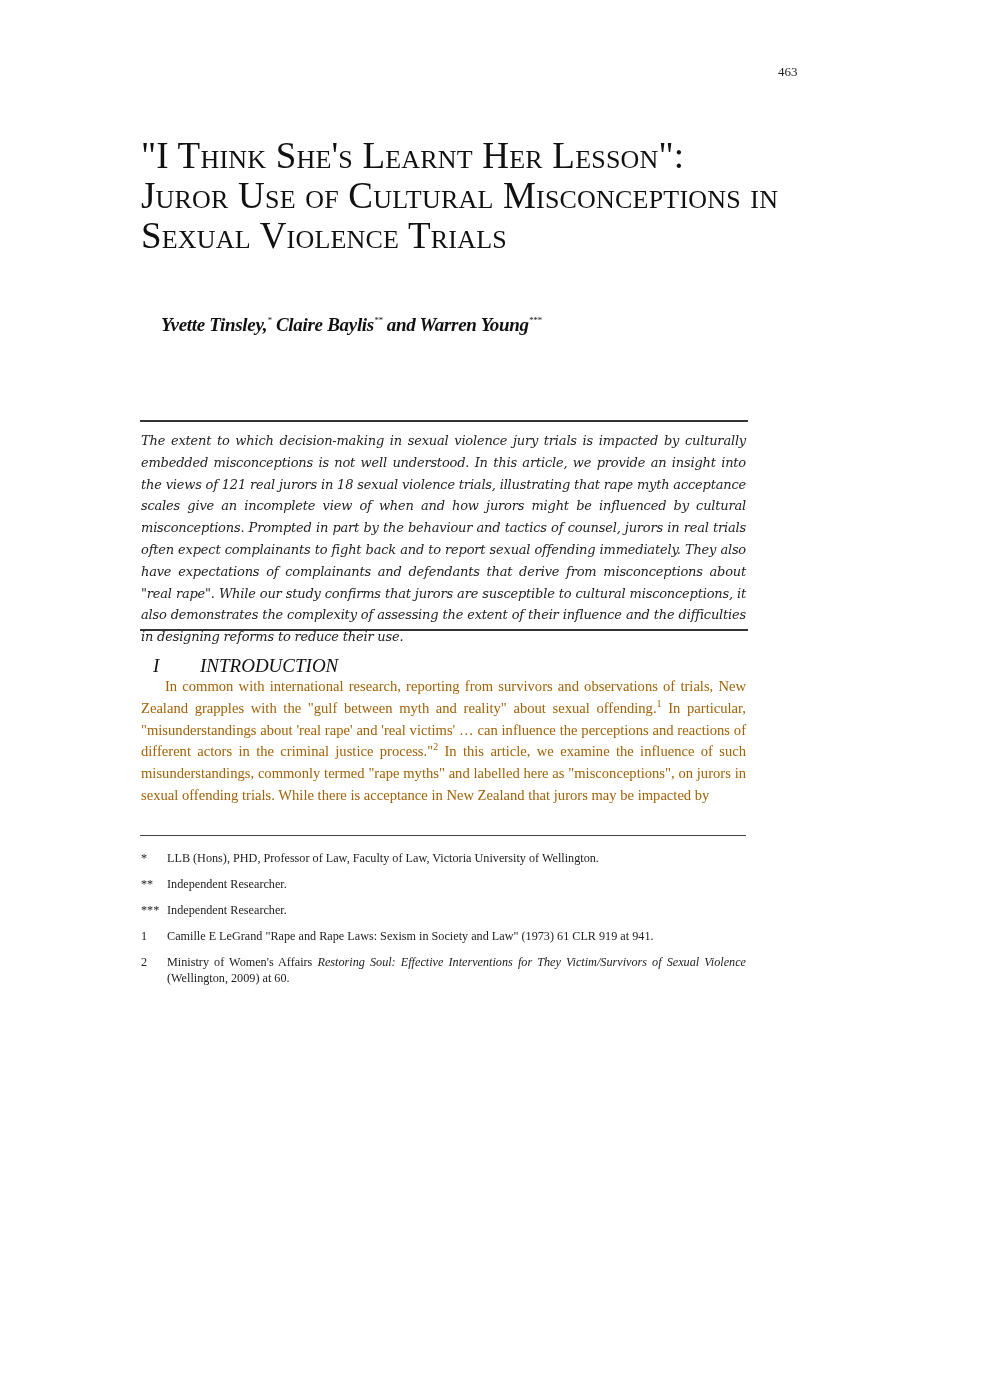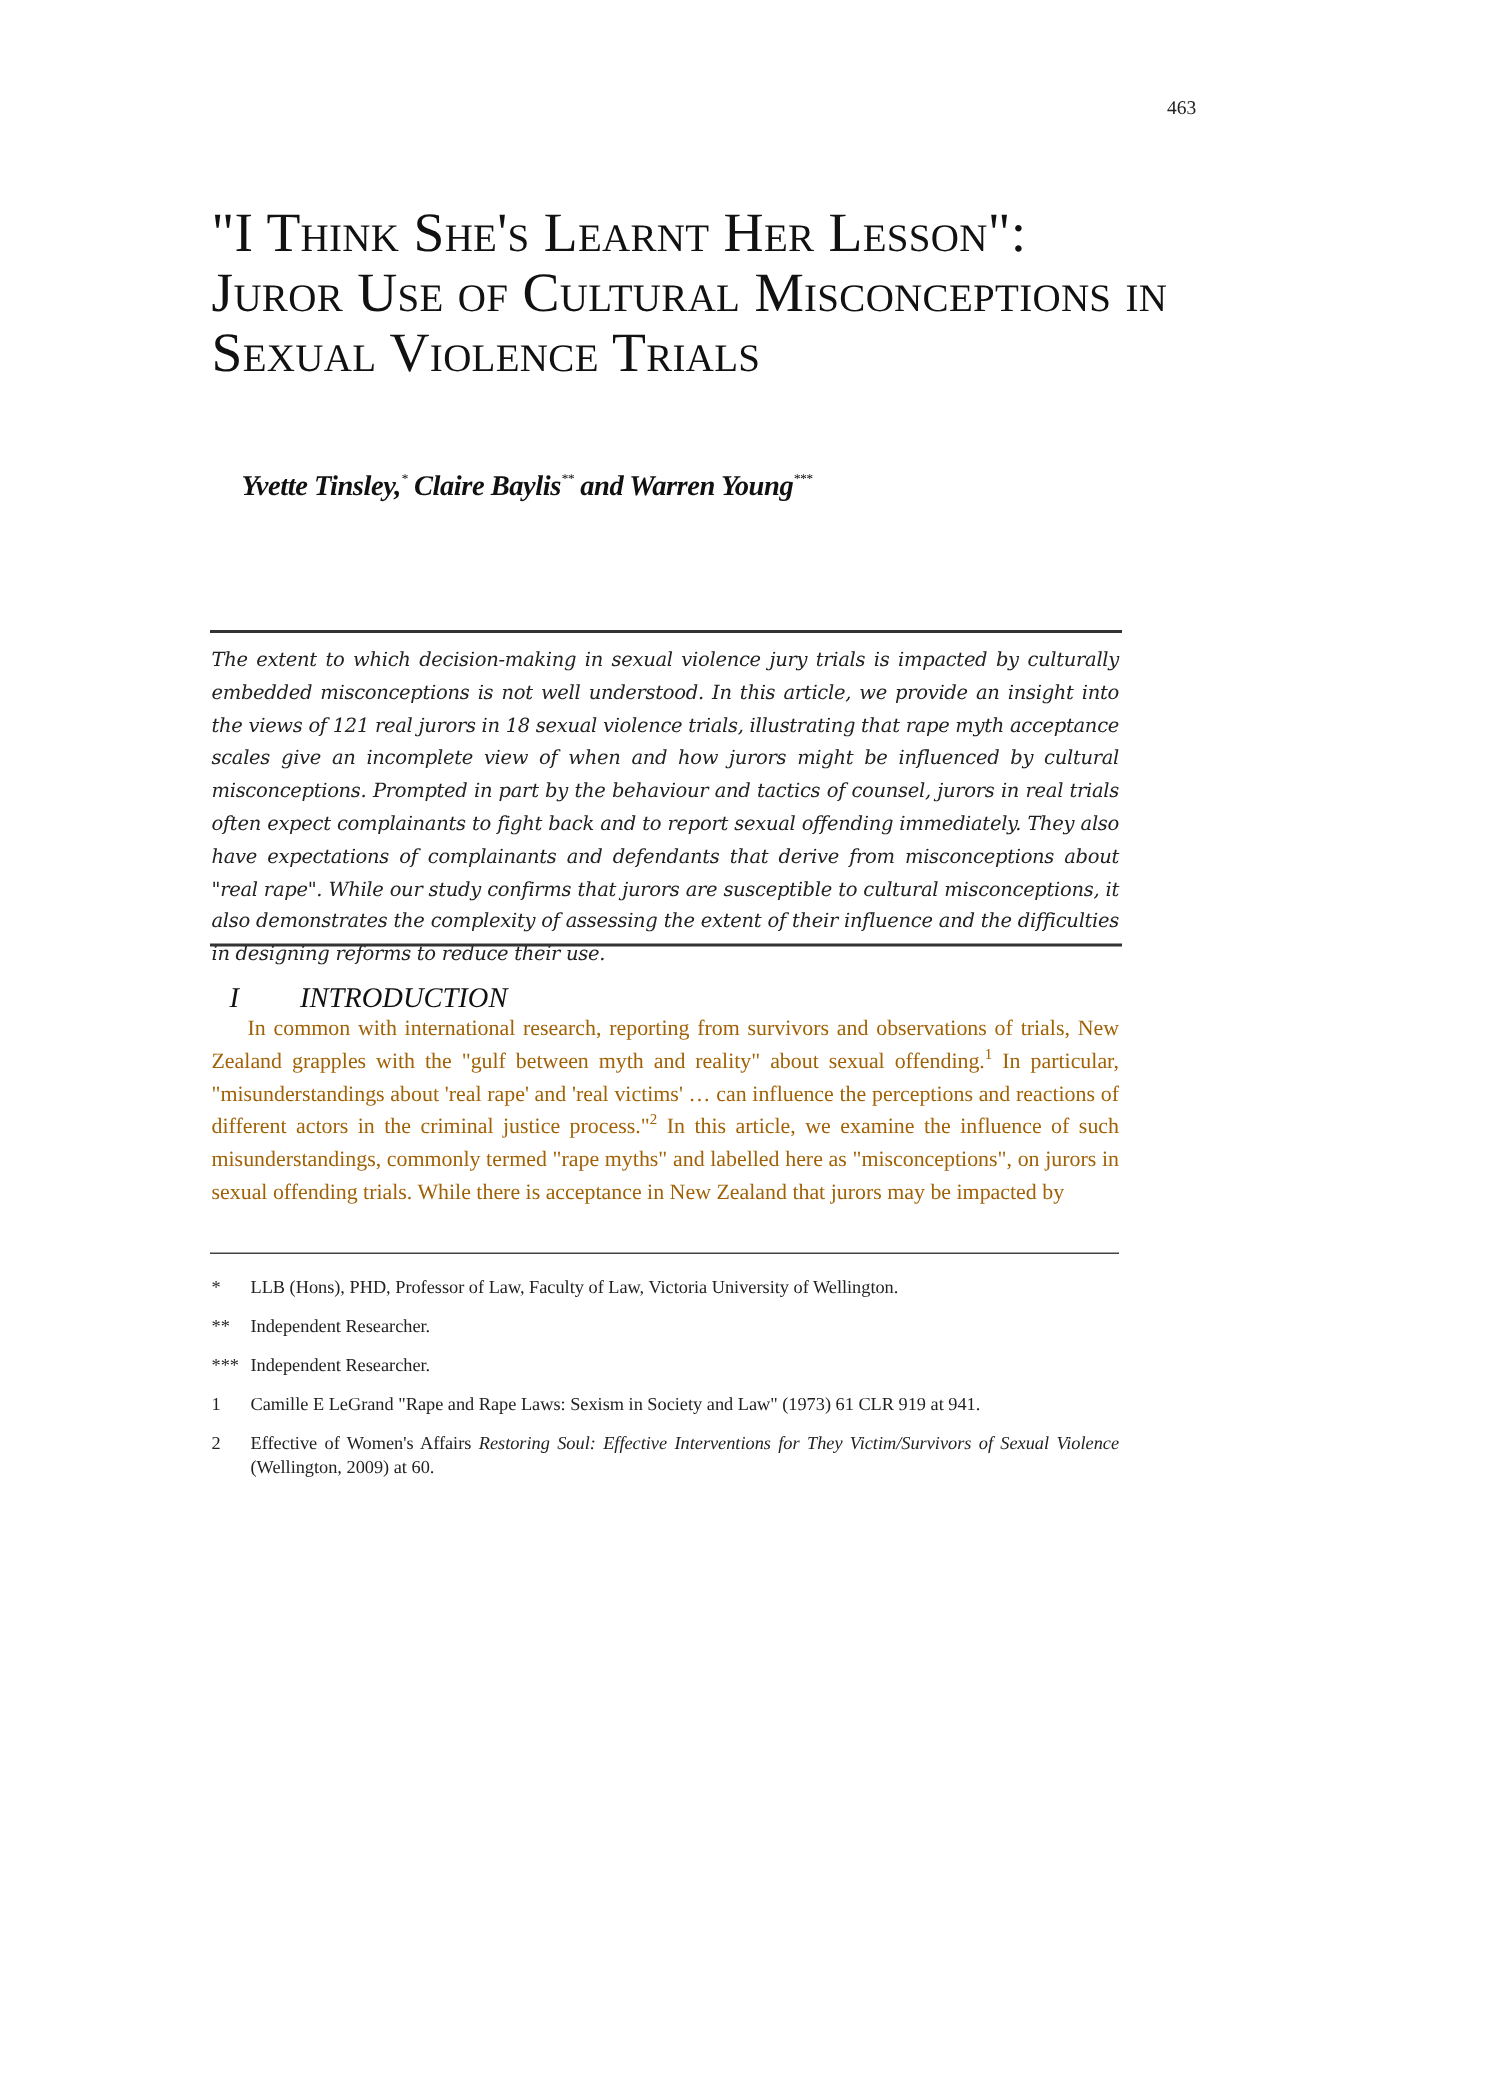--- a/index.html
+++ b/index.html
@@ -173,15 +173,15 @@
   <div class="footnote">
     <span class="mark">***</span>
     <span class="text">Independent Researcher.</span>
   </div>
   <div class="footnote">
     <span class="mark">1</span>
     <span class="text">Camille E LeGrand "Rape and Rape Laws: Sexism in Society and Law" (1973) 61 CLR 919 at 941.</span>
   </div>
   <div class="footnote">
     <span class="mark">2</span>
-    <span class="text"><span>Effective of Women's Affairs </span><em>Restoring Soul: Effective Interventions for They Victim/Survivors of Sexual Violence</em><span> (Wellington, 2009) at 60.</span></span>
+    <span class="text"><span>Ministry of Women's Affairs </span><em>Restoring Soul: Effective Interventions for They Victim/Survivors of Sexual Violence</em><span> (Wellington, 2009) at 60.</span></span>
   </div>
 </div>
 
 </body></html>

